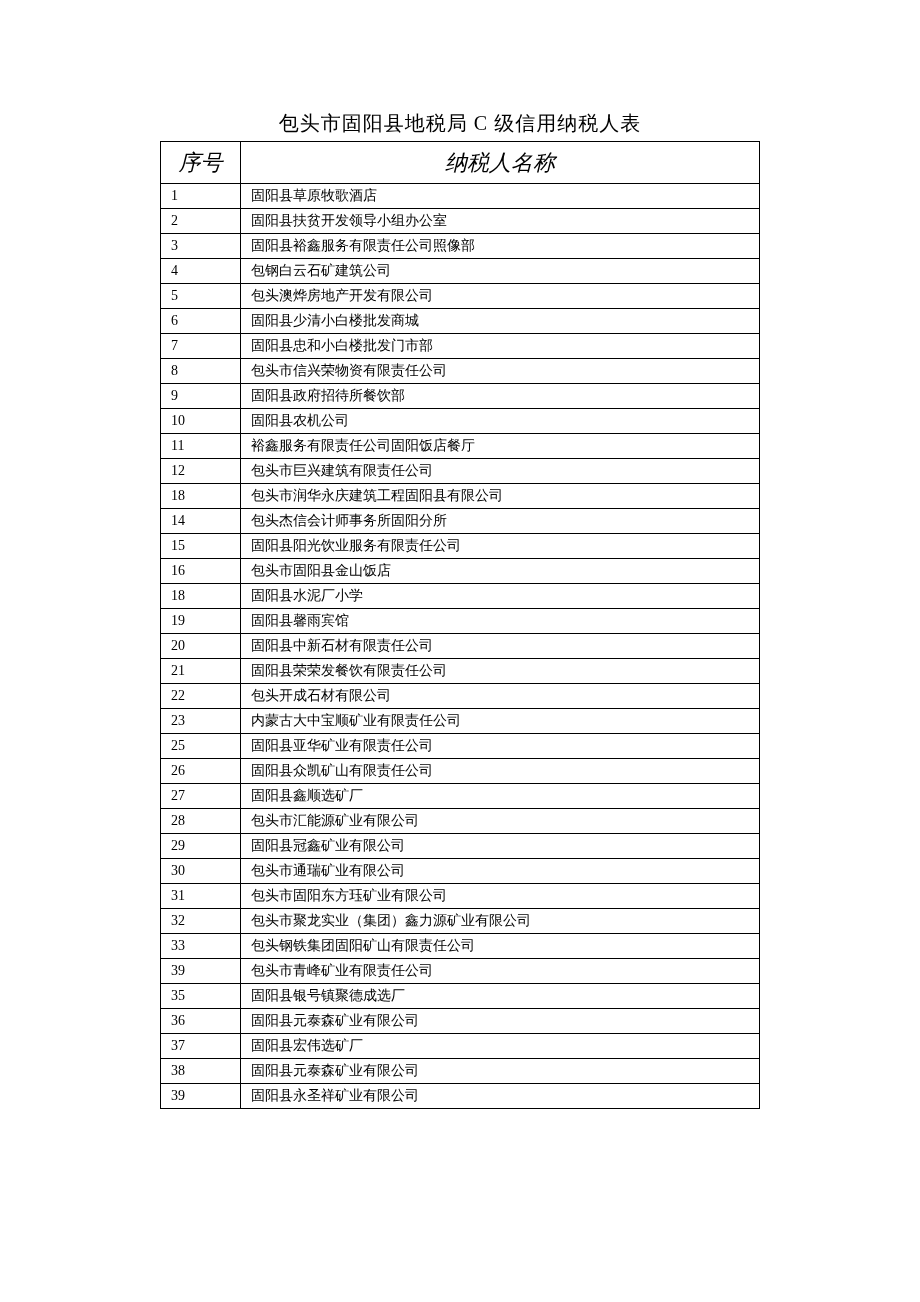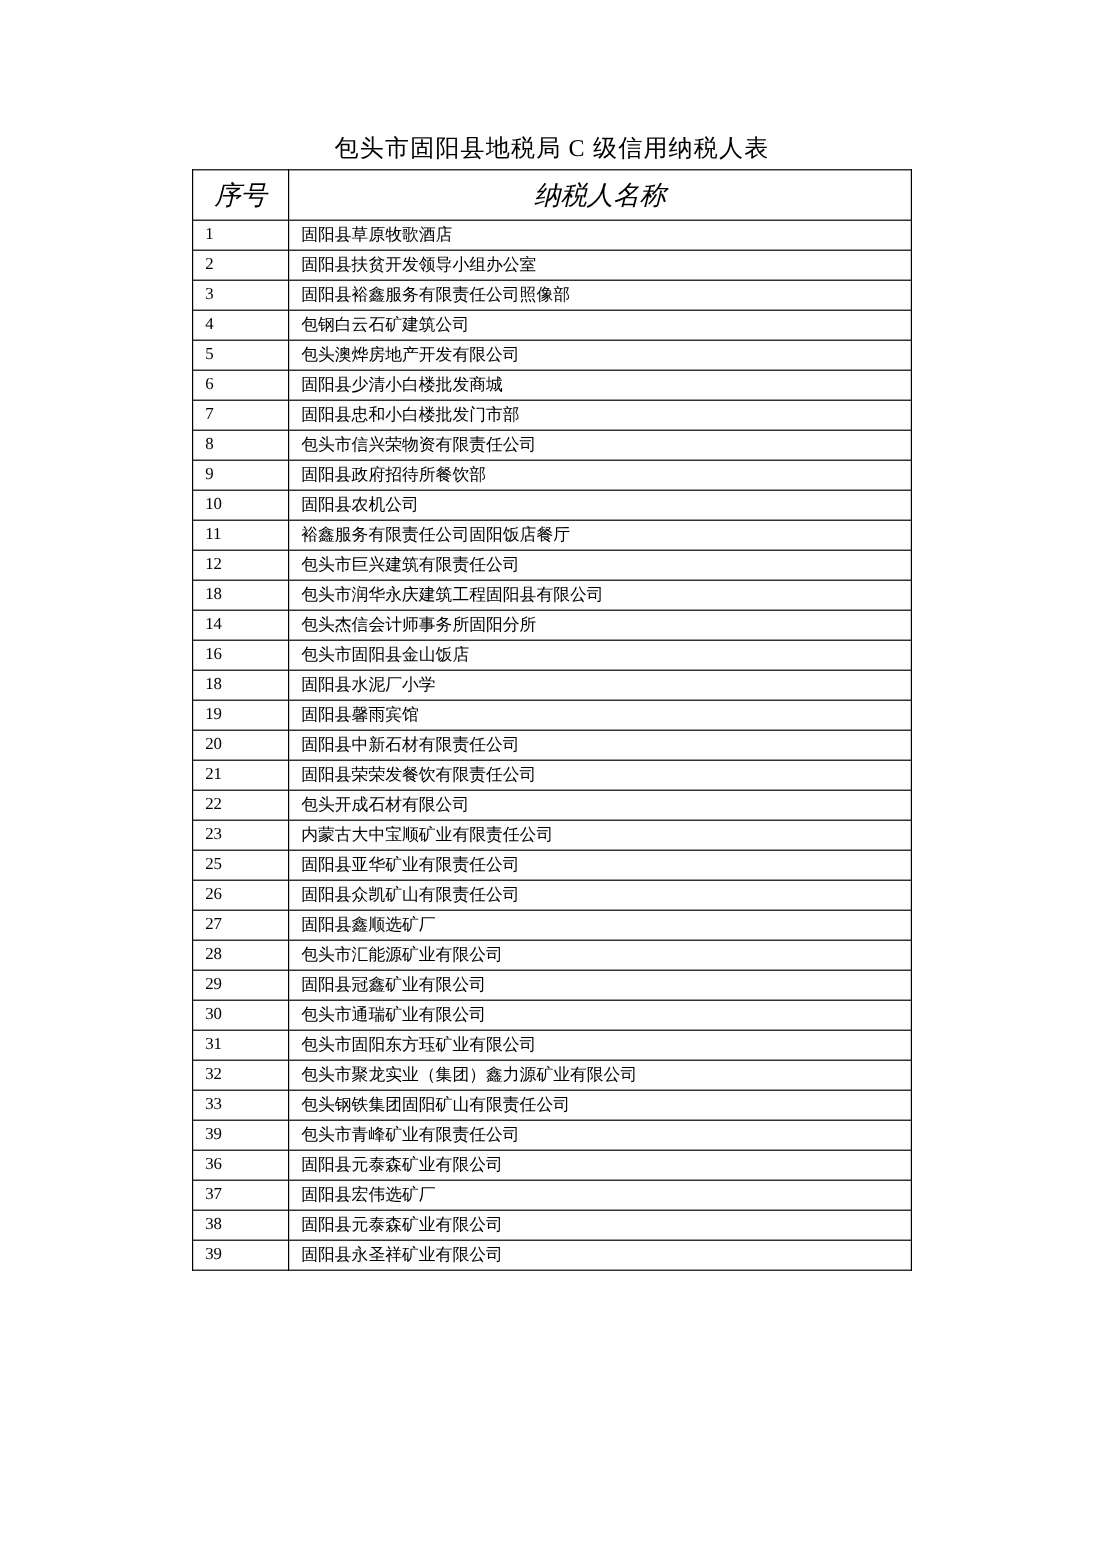--- a/index.html
+++ b/index.html
@@ -119,20 +119,24 @@
       </tr>
       <tr>
         <td class="col-index">18</td>
         <td class="col-name">包头市润华永庆建筑工程固阳县有限公司</td>
       </tr>
       <tr>
         <td class="col-index">14</td>
         <td class="col-name">包头杰信会计师事务所固阳分所</td>
       </tr>
       <tr>
+        <td class="col-index">15</td>
+        <td class="col-name">固阳县阳光饮业服务有限责任公司</td>
+      </tr>
+      <tr>
         <td class="col-index">16</td>
         <td class="col-name">包头市固阳县金山饭店</td>
       </tr>
       <tr>
         <td class="col-index">18</td>
         <td class="col-name">固阳县水泥厂小学</td>
       </tr>
       <tr>
         <td class="col-index">19</td>
         <td class="col-name">固阳县馨雨宾馆</td>
@@ -185,20 +189,24 @@
         <td class="col-index">32</td>
         <td class="col-name">包头市聚龙实业（集团）鑫力源矿业有限公司</td>
       </tr>
       <tr>
         <td class="col-index">33</td>
         <td class="col-name">包头钢铁集团固阳矿山有限责任公司</td>
       </tr>
       <tr>
         <td class="col-index">39</td>
         <td class="col-name">包头市青峰矿业有限责任公司</td>
+      </tr>
+      <tr>
+        <td class="col-index">35</td>
+        <td class="col-name">固阳县银号镇聚德成选厂</td>
       </tr>
       <tr>
         <td class="col-index">36</td>
         <td class="col-name">固阳县元泰森矿业有限公司</td>
       </tr>
       <tr>
         <td class="col-index">37</td>
         <td class="col-name">固阳县宏伟选矿厂</td>
       </tr>
       <tr>

